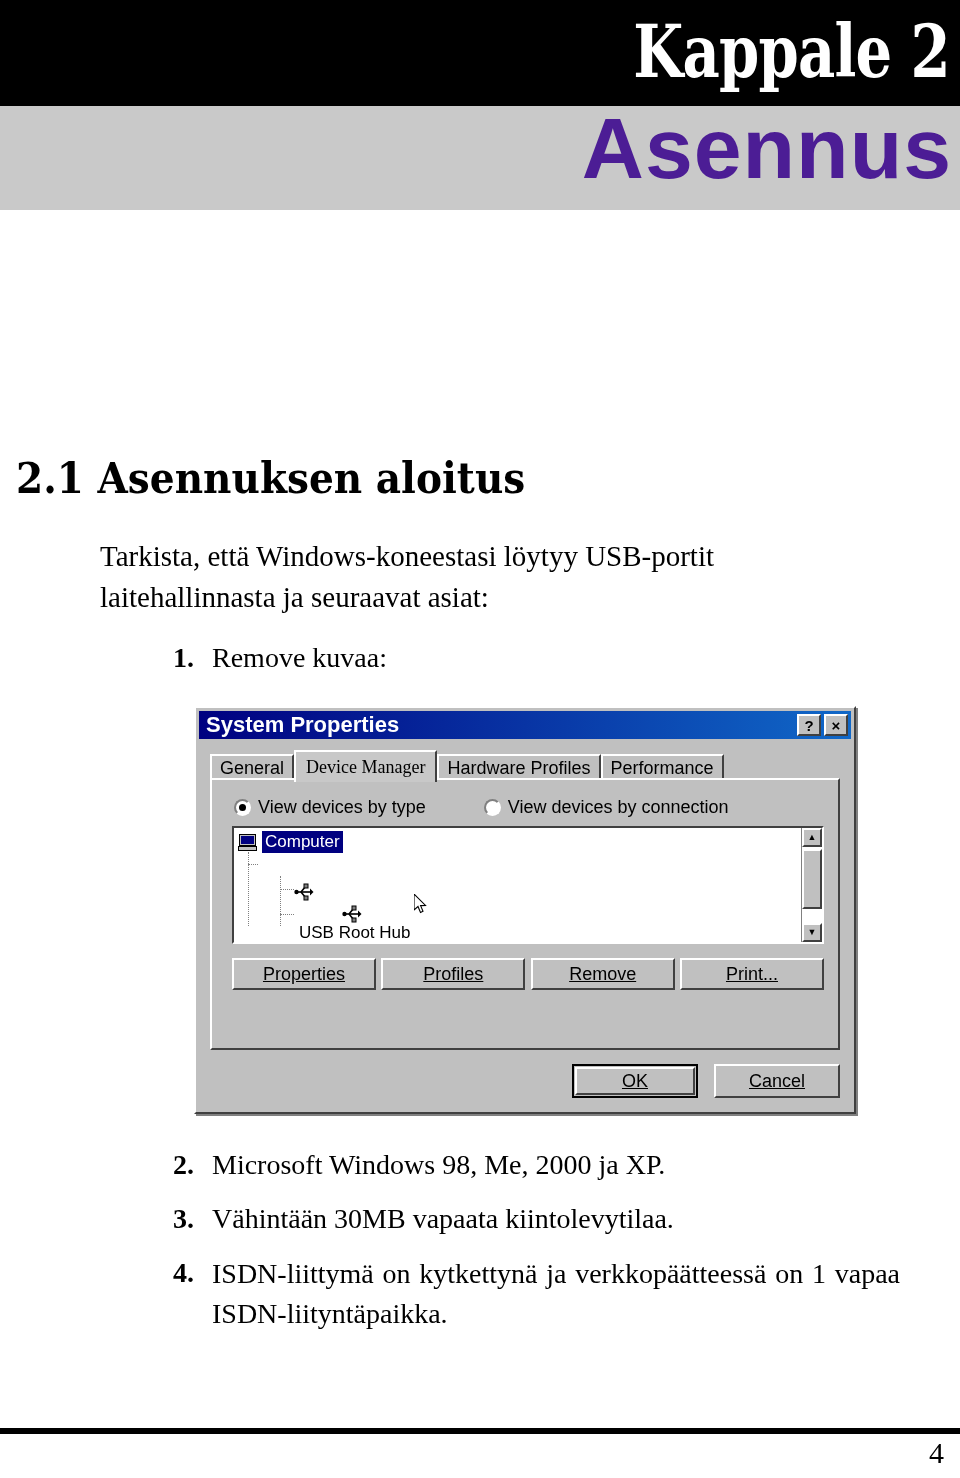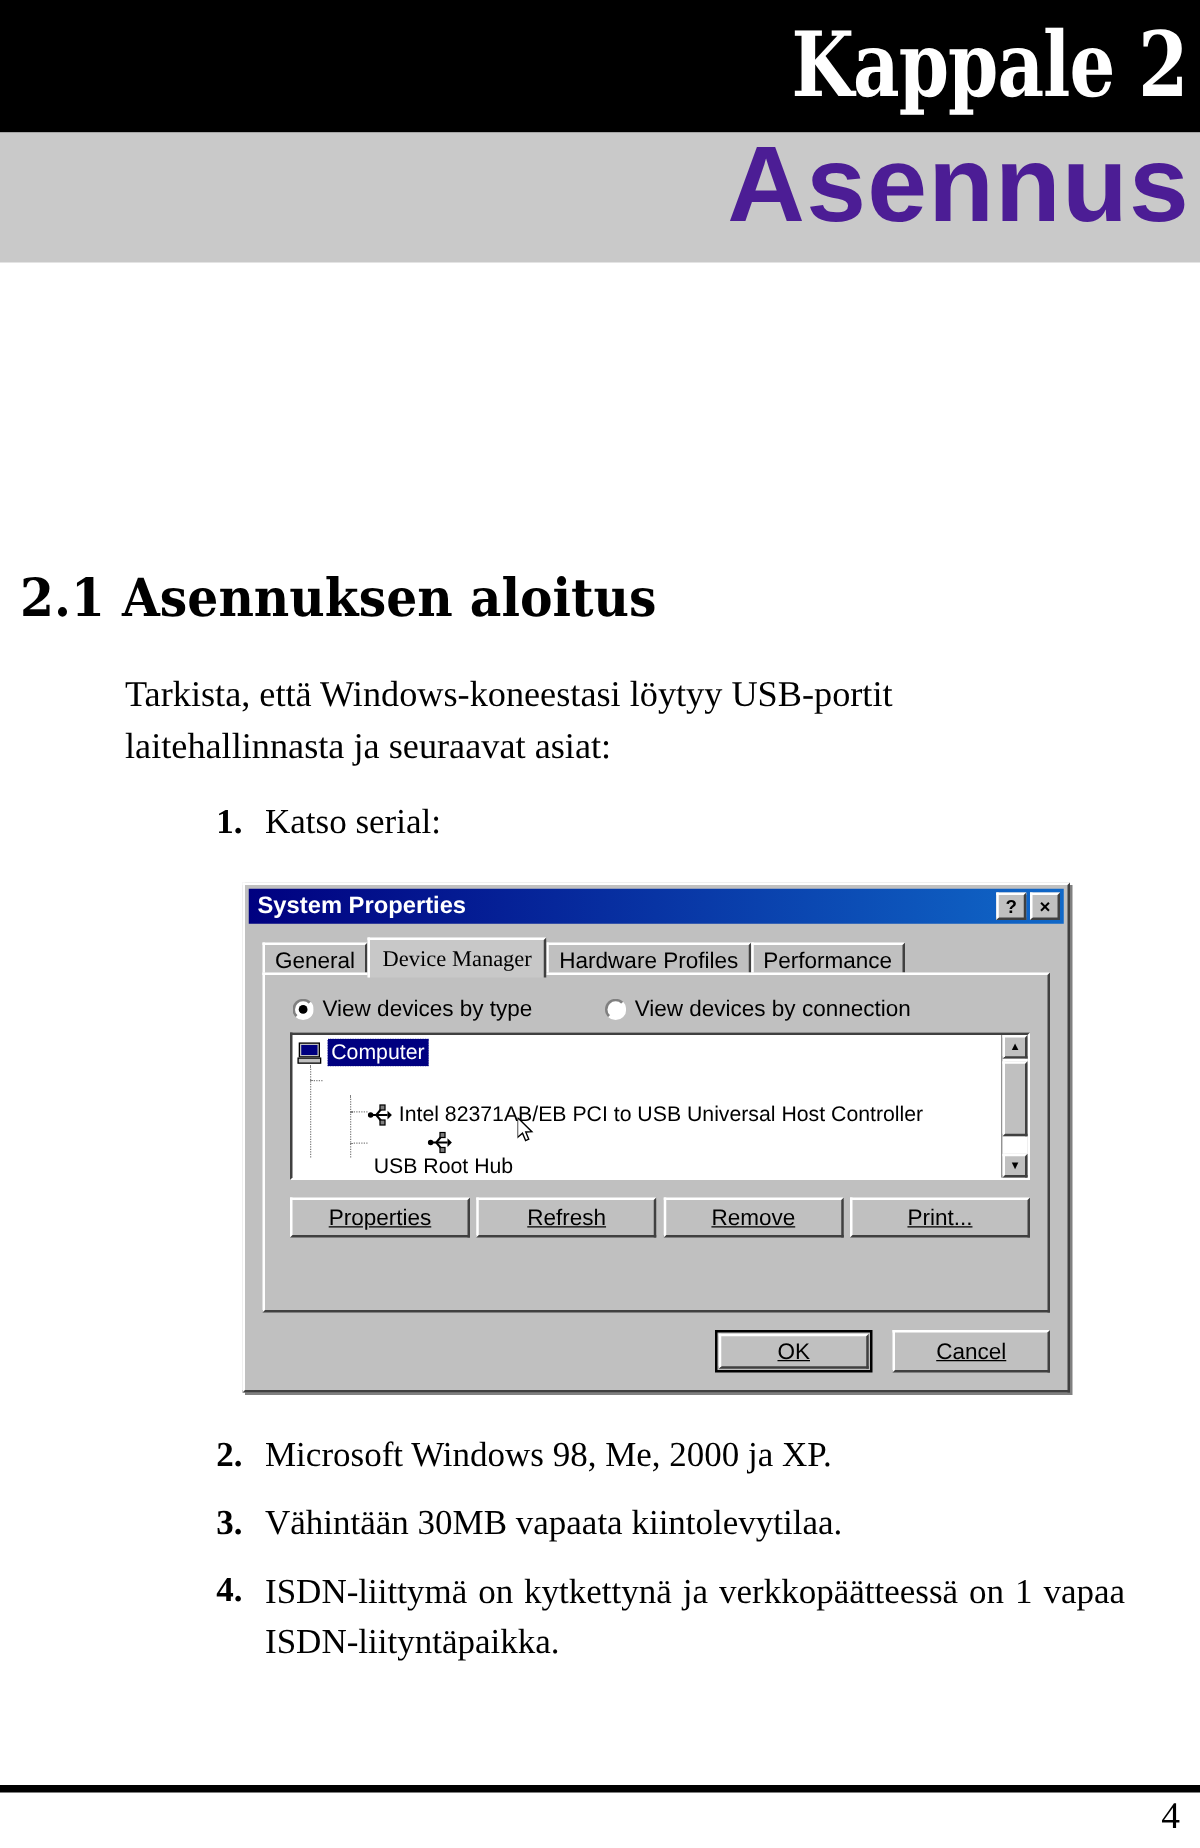--- a/index.html
+++ b/index.html
@@ -114,21 +114,21 @@
     box-sizing:border-box;
     font-family:"Liberation Sans", sans-serif;
     box-shadow:2px 2px 0 #808080;
   }
   #titlebar{
     position:absolute;left:3px;top:3px;right:3px;height:28px;
     background:linear-gradient(to right,#000080,#1068c8);
     display:flex;align-items:center;
   }
   #titlebar-text{
-    color:#ffffff;font-weight:bold;font-size:19px;
+    color:#ffffff;font-weight:bold;font-size:22px;
     margin-left:7px;letter-spacing:0px;white-space:nowrap;
   }
   #titlebar-buttons{margin-left:auto;display:flex;gap:3px;margin-right:3px;}
   .tb-btn{
     width:24px;height:22px;background:#c0c0c0;
     border-top:2px solid #ffffff;border-left:2px solid #ffffff;
     border-right:2px solid #404040;border-bottom:2px solid #404040;
     box-sizing:border-box;
     display:flex;align-items:center;justify-content:center;
     font-size:15px;font-weight:bold;color:#000;line-height:1;
@@ -278,21 +278,21 @@
 </div>
 <div id="title-band">
   <div id="doc-title">Asennus</div>
 </div>
 
 <div id="section-heading">2.1 Asennuksen aloitus</div>
 <div id="intro-paragraph">Tarkista, että Windows-koneestasi löytyy USB-portit laitehallinnasta ja seuraavat asiat:</div>
 
 <div class="olist-item" id="item1">
   <span class="olist-num">1.</span>
-  <span class="olist-text">Katso serial:</span>
+  <span class="olist-text">Remove kuvaa:</span>
 </div>
 
 <div id="win-dialog">
 
   <div id="titlebar">
     <div id="titlebar-text">System Properties</div>
     <div id="titlebar-buttons">
       <div class="tb-btn">?</div>
       <div class="tb-btn">×</div>
     </div>
@@ -343,21 +343,20 @@
             <svg width="20" height="18" viewBox="0 0 20 18" aria-hidden="true">
               <line x1="2" y1="9" x2="16" y2="9" stroke="#000" stroke-width="1.6"></line>
               <line x1="7" y1="9" x2="12" y2="3" stroke="#000" stroke-width="1.6"></line>
               <line x1="7" y1="9" x2="12" y2="15" stroke="#000" stroke-width="1.6"></line>
               <circle cx="2.5" cy="9" r="2.2" fill="#000"></circle>
               <polygon points="16,5.5 19.5,9 16,12.5" fill="#000"></polygon>
               <rect x="10" y="1" width="4" height="4" fill="#808080" stroke="#000"></rect>
               <rect x="10" y="13" width="4" height="4" fill="#808080" stroke="#000"></rect>
             </svg>
           </span>
-          <span class="tlabel">Intel 82371AB/EB PCI to USB Universal Host Controller</span>
         </div>
 
         <div class="tnode" style="left:60px;top:77px;flex-direction:column;">
           <span class="usb-icon">
             <svg width="20" height="18" viewBox="0 0 20 18" aria-hidden="true">
               <line x1="2" y1="9" x2="16" y2="9" stroke="#000" stroke-width="1.6"></line>
               <line x1="7" y1="9" x2="12" y2="3" stroke="#000" stroke-width="1.6"></line>
               <line x1="7" y1="9" x2="12" y2="15" stroke="#000" stroke-width="1.6"></line>
               <circle cx="2.5" cy="9" r="2.2" fill="#000"></circle>
               <polygon points="16,5.5 19.5,9 16,12.5" fill="#000"></polygon>
@@ -379,21 +378,21 @@
         <div class="sb-arrow">▲</div>
         <div id="sb-track">
           <div id="sb-thumb"></div>
         </div>
         <div class="sb-arrow">▼</div>
       </div>
     </div>
 
     <div id="action-row">
       <div class="w-btn">Properties</div>
-      <div class="w-btn">Refresh</div>
+      <div class="w-btn">Profiles</div>
       <div class="w-btn">Remove</div>
       <div class="w-btn">Print...</div>
     </div>
   </div>
 
   <div id="bottom-row">
     <div class="w-btn" id="ok-button">OK</div>
     <div class="w-btn">Cancel</div>
   </div>
 </div>

